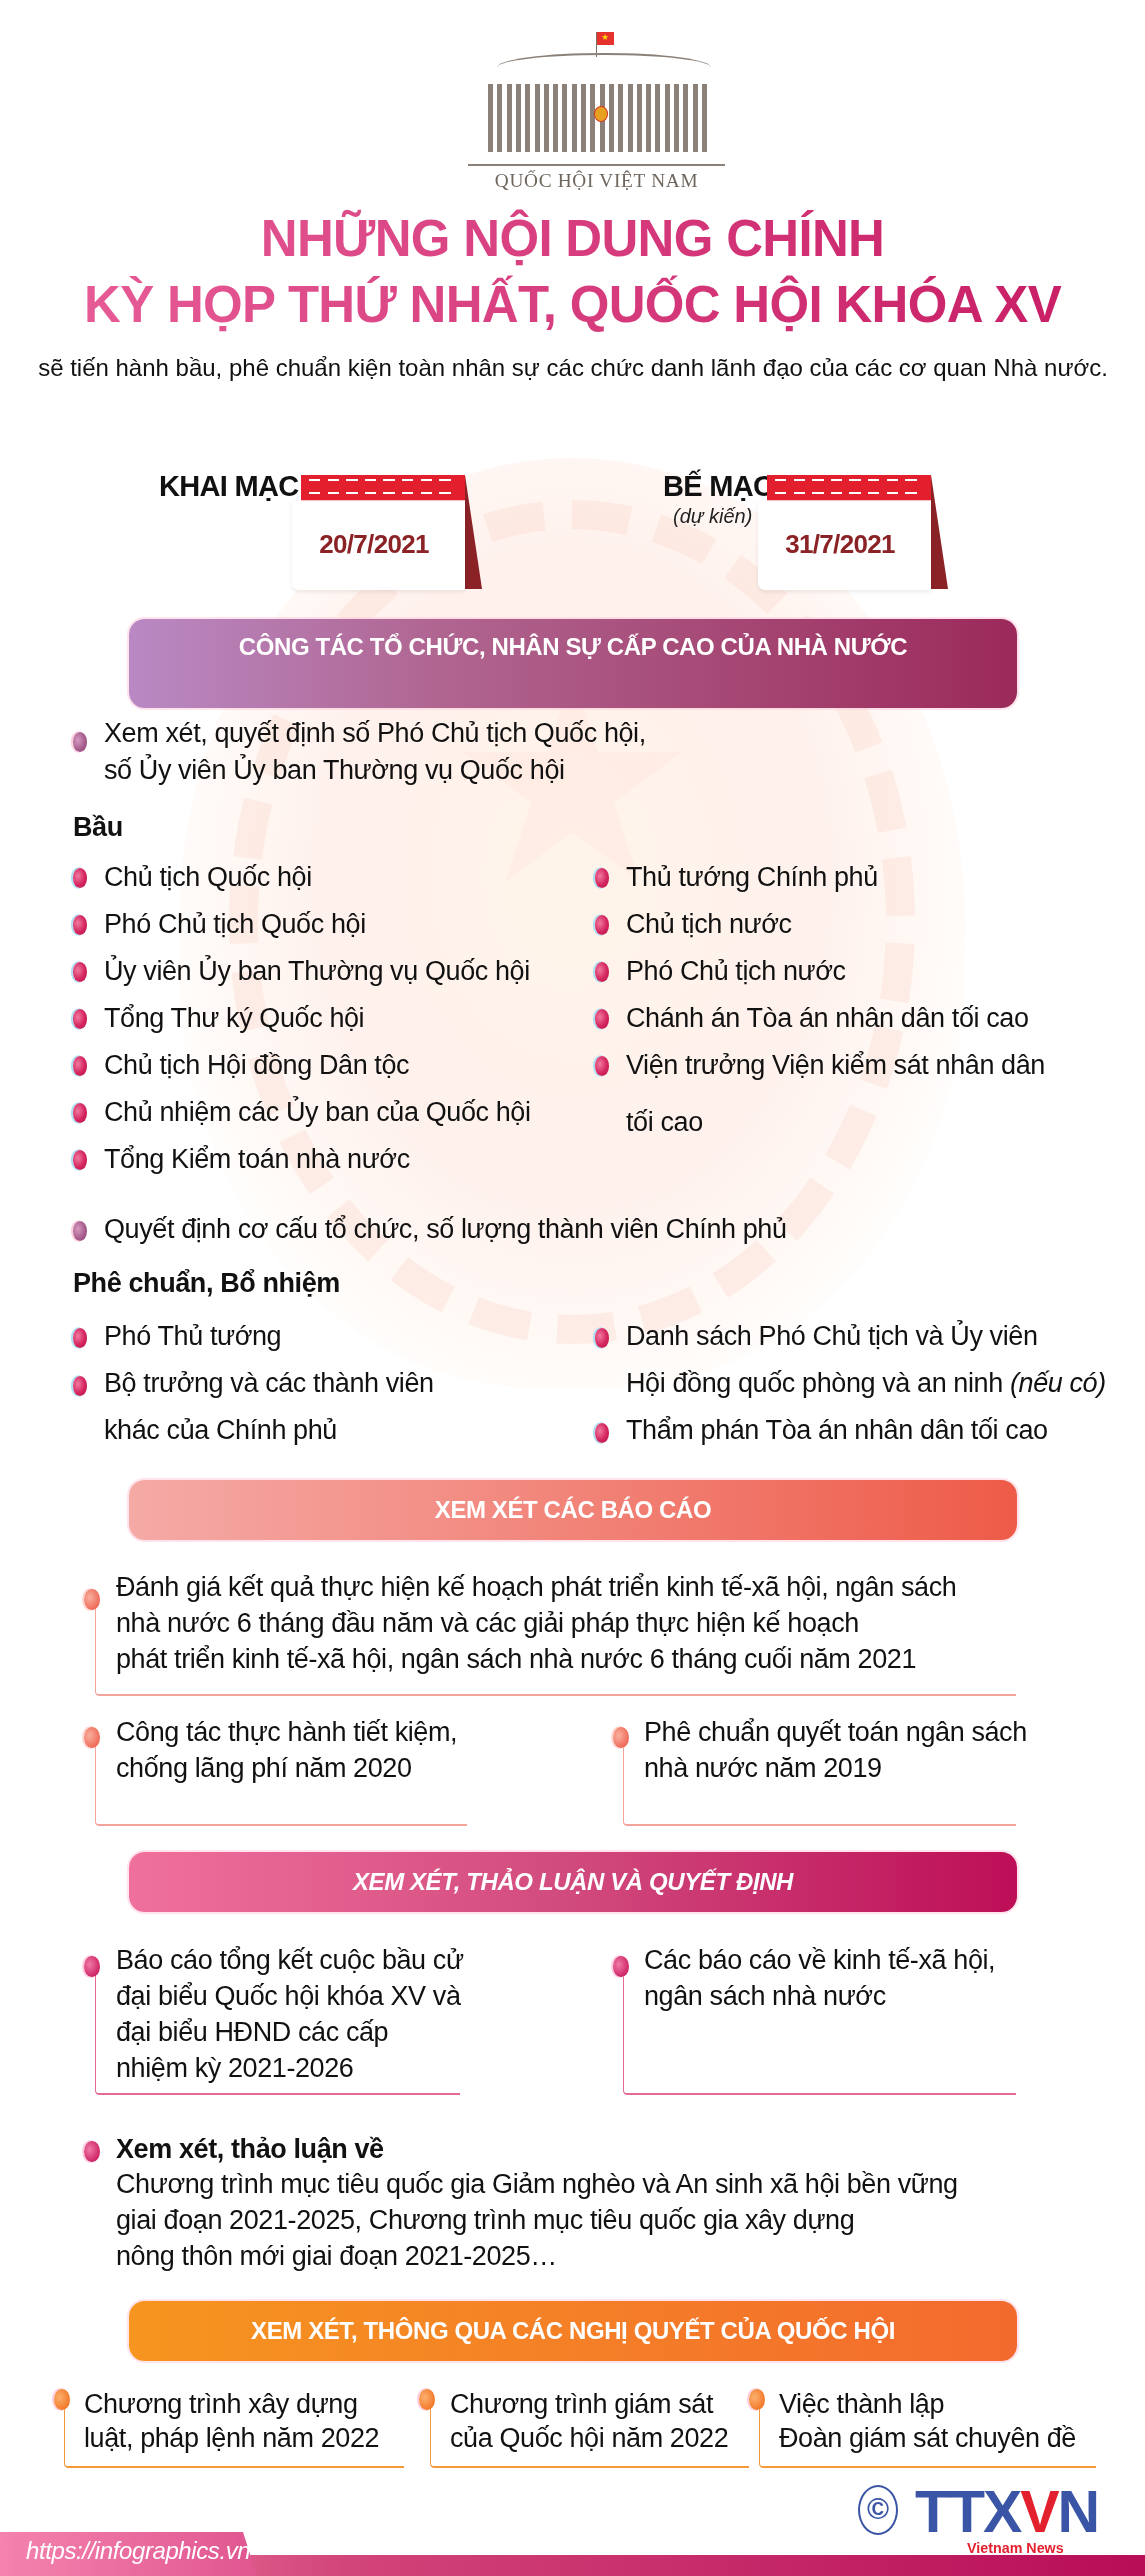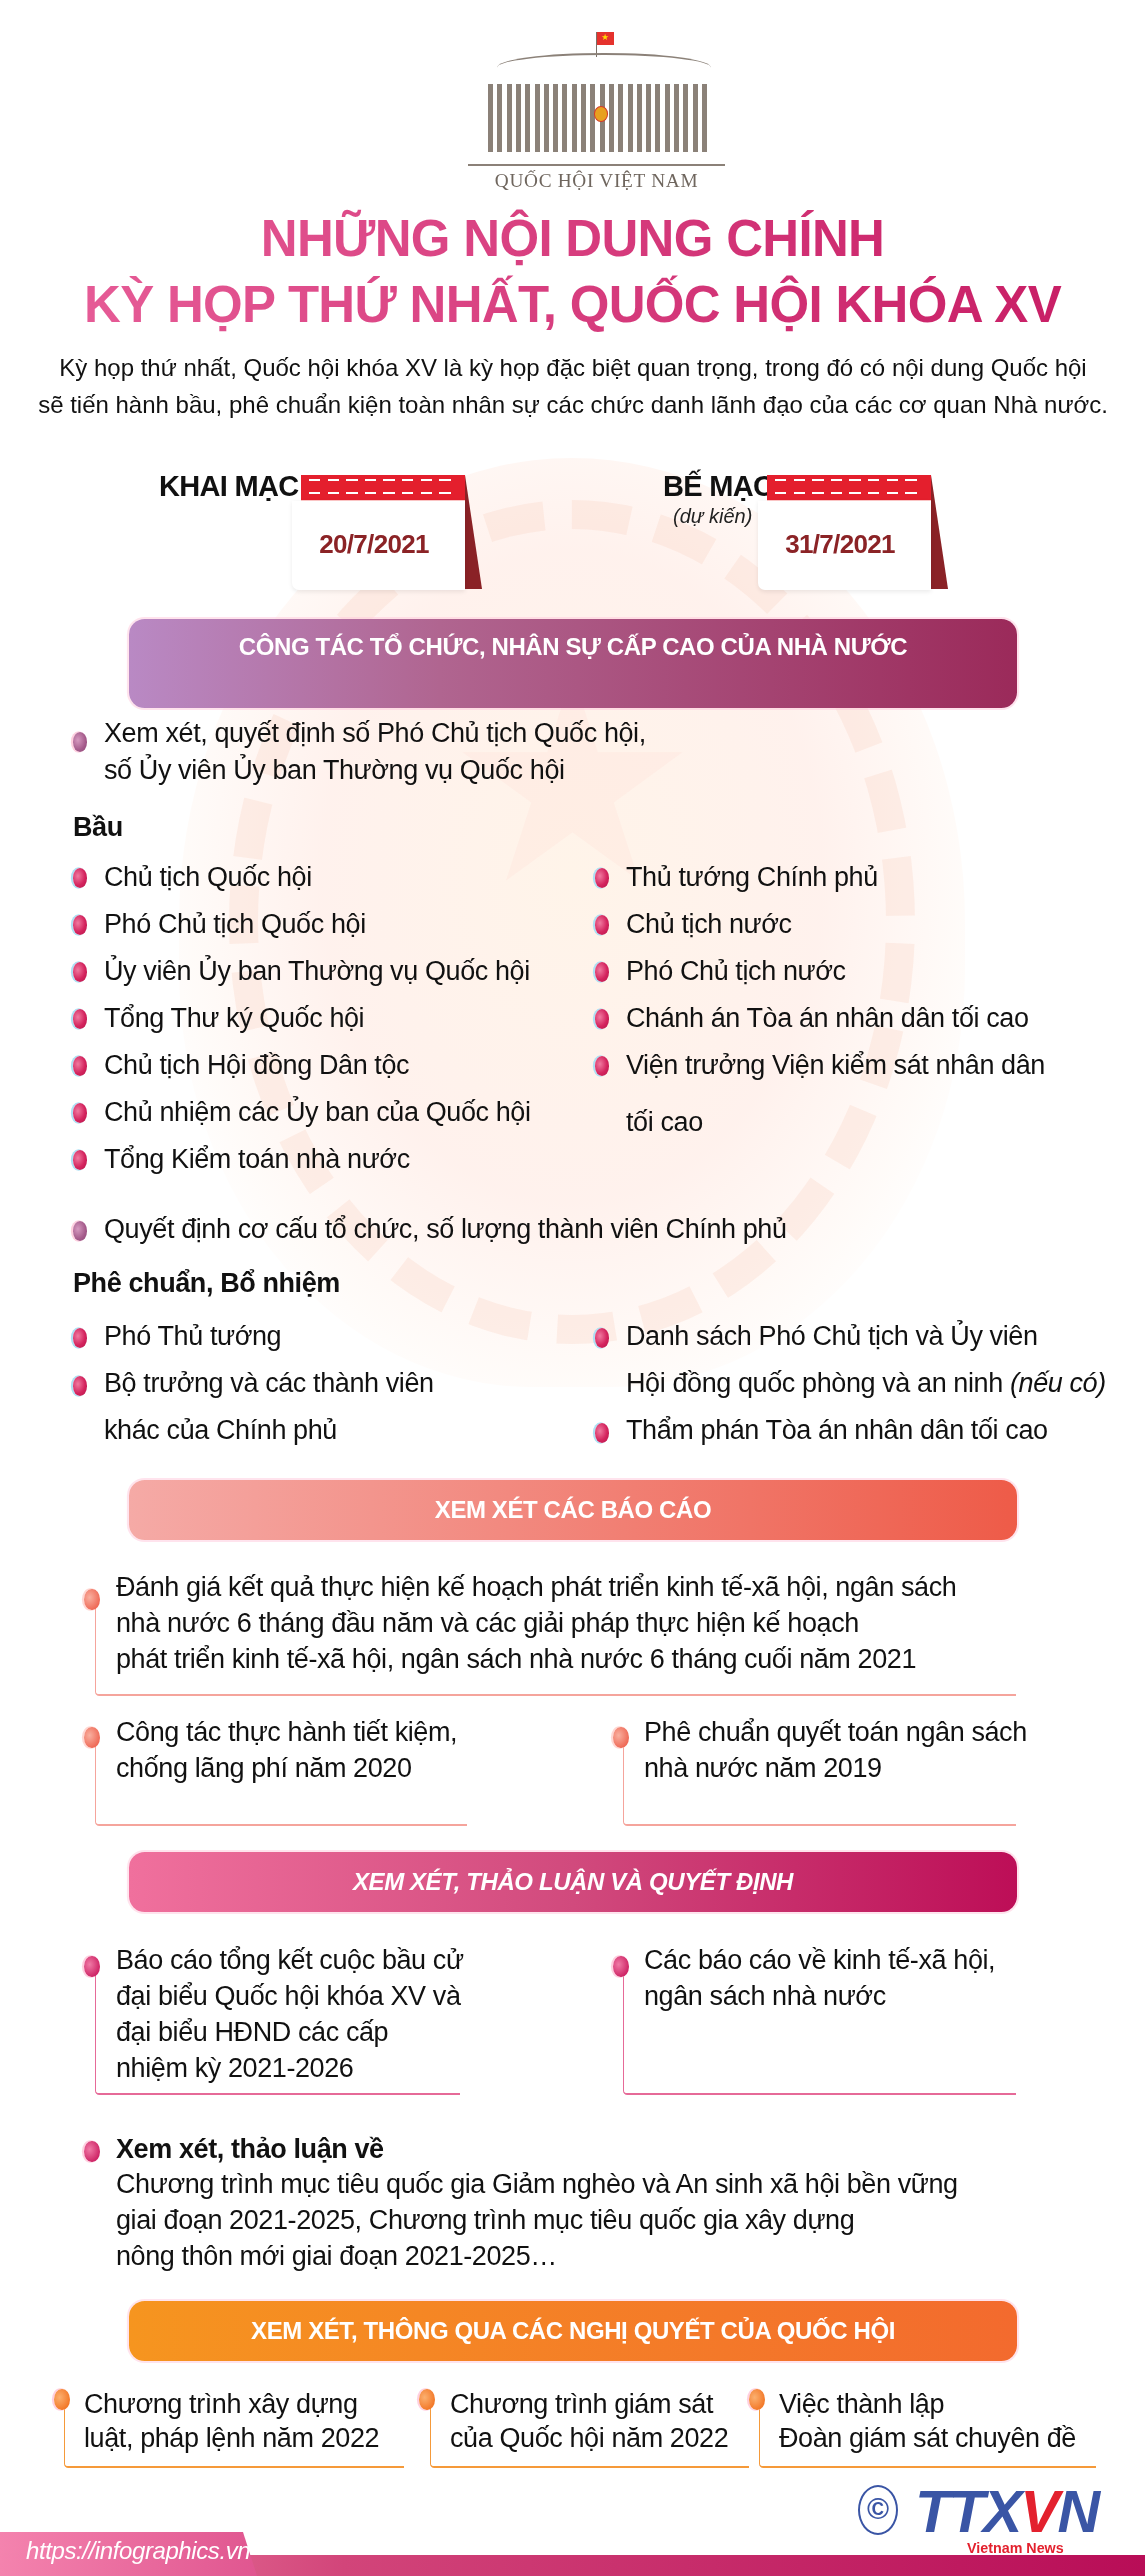--- a/index.html
+++ b/index.html
@@ -90,21 +90,21 @@
     background: linear-gradient(90deg, #f08aa8 0%, #d2457a 30%, #b80d57 100%); }
   .footer-tab { left: 0; top: 2532px; width: 257px; height: 44px;
     background: linear-gradient(90deg, #f483ae 0%, #e05690 100%);
     clip-path: polygon(0 0, 243px 0, 257px 44px, 0 44px); }
   .footer-url { left: 26px; top: 2537px; font-style: italic; font-size: 24px; color: #fff; letter-spacing: -0.4px; }
 
   .ttxvn { left: 858px; top: 2481px; width: 250px; height: 79px; }
   .copyright { position: absolute; left: 0; top: 4.3px; width: 40px; height: 50px; border: 2.9px solid #3a55a5; border-radius: 50%;
     color: #3a55a5; font-size: 30px; font-weight: bold; text-align: center; line-height: 44px; }
   .ttxvn-word { position: absolute; left: 57px; top: -2.9px; font-family: "Liberation Sans", sans-serif; font-weight: bold;
-    font-size: 59px; color: #3a55a5; letter-spacing: -2.1px; font-style: italic; }
+    font-size: 59px; color: #3a55a5; letter-spacing: -2.1px; }
   .ttxvn-v { color: #e3212e; }
   .ttxvn-sub { position: absolute; left: 109px; top: 59px; font-weight: bold; font-size: 14.3px; color: #e3212e; }
 </style>
 </head>
 <body>
 
 <div class="emblem-bg"></div>
 <div class="emblem-ring"></div>
 <div class="emblem-star"></div>
 
@@ -115,21 +115,20 @@
   <div class="logo-cols"></div>
   <div class="logo-seal"></div>
   <div class="logo-line"></div>
   <div class="logo-text">QUỐC HỘI VIỆT NAM</div>
 </div>
 
 <div class="abs title" style="top:209px;">NHỮNG NỘI DUNG CHÍNH</div>
 <div class="abs title" style="top:275px;">KỲ HỌP THỨ NHẤT, QUỐC HỘI KHÓA XV</div>
 
 <div class="abs intro">
-  <div>Kỳ họp thứ nhất, Quốc hội khóa XV là kỳ họp đặc biệt quan trọng, trong đó có nội dung Quốc hội</div>
   <div>sẽ tiến hành bầu, phê chuẩn kiện toàn nhân sự các chức danh lãnh đạo của các cơ quan Nhà nước.</div>
 </div>
 
 <div class="abs date-label" style="left:159px; top:470px;">KHAI MẠC</div>
 <div class="abs calendar" style="left:292px; top:475px;">
   <div class="cal-back"></div>
   <div class="cal-top"></div>
   <div class="cal-page"></div>
   <div class="cal-date">20/7/2021</div>
 </div>

